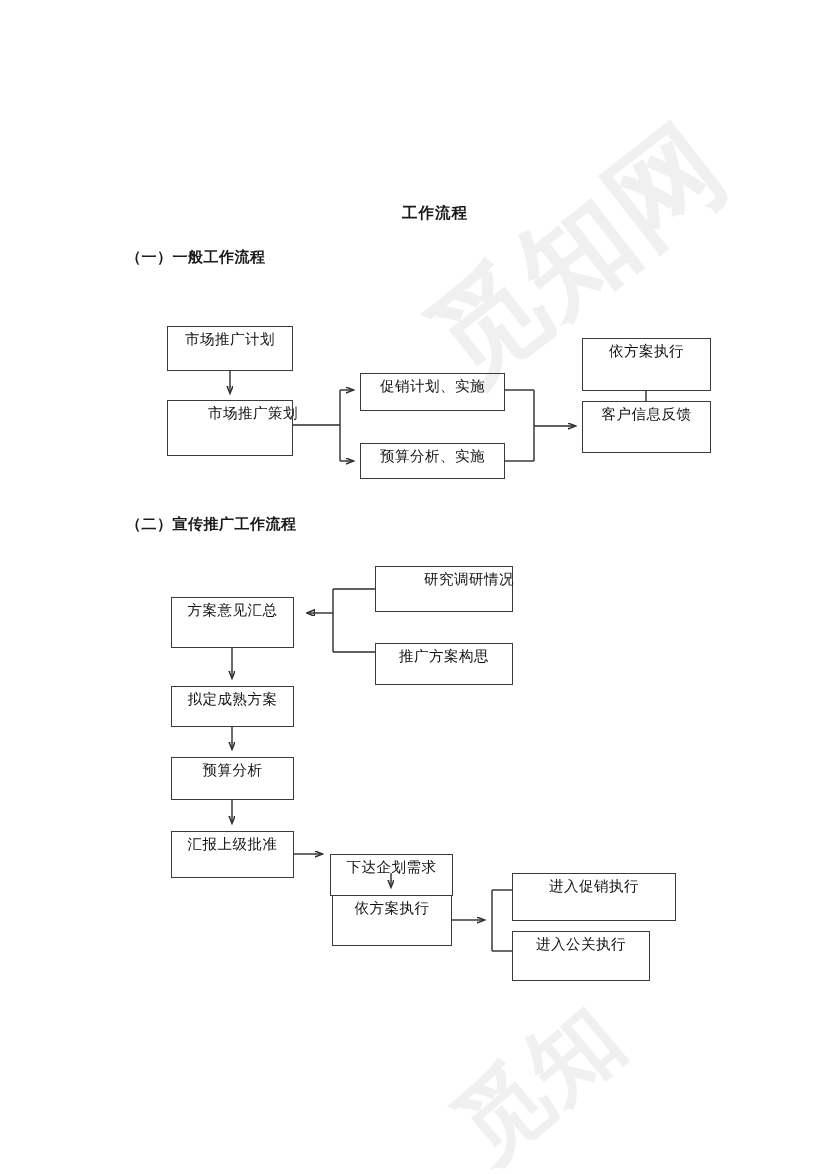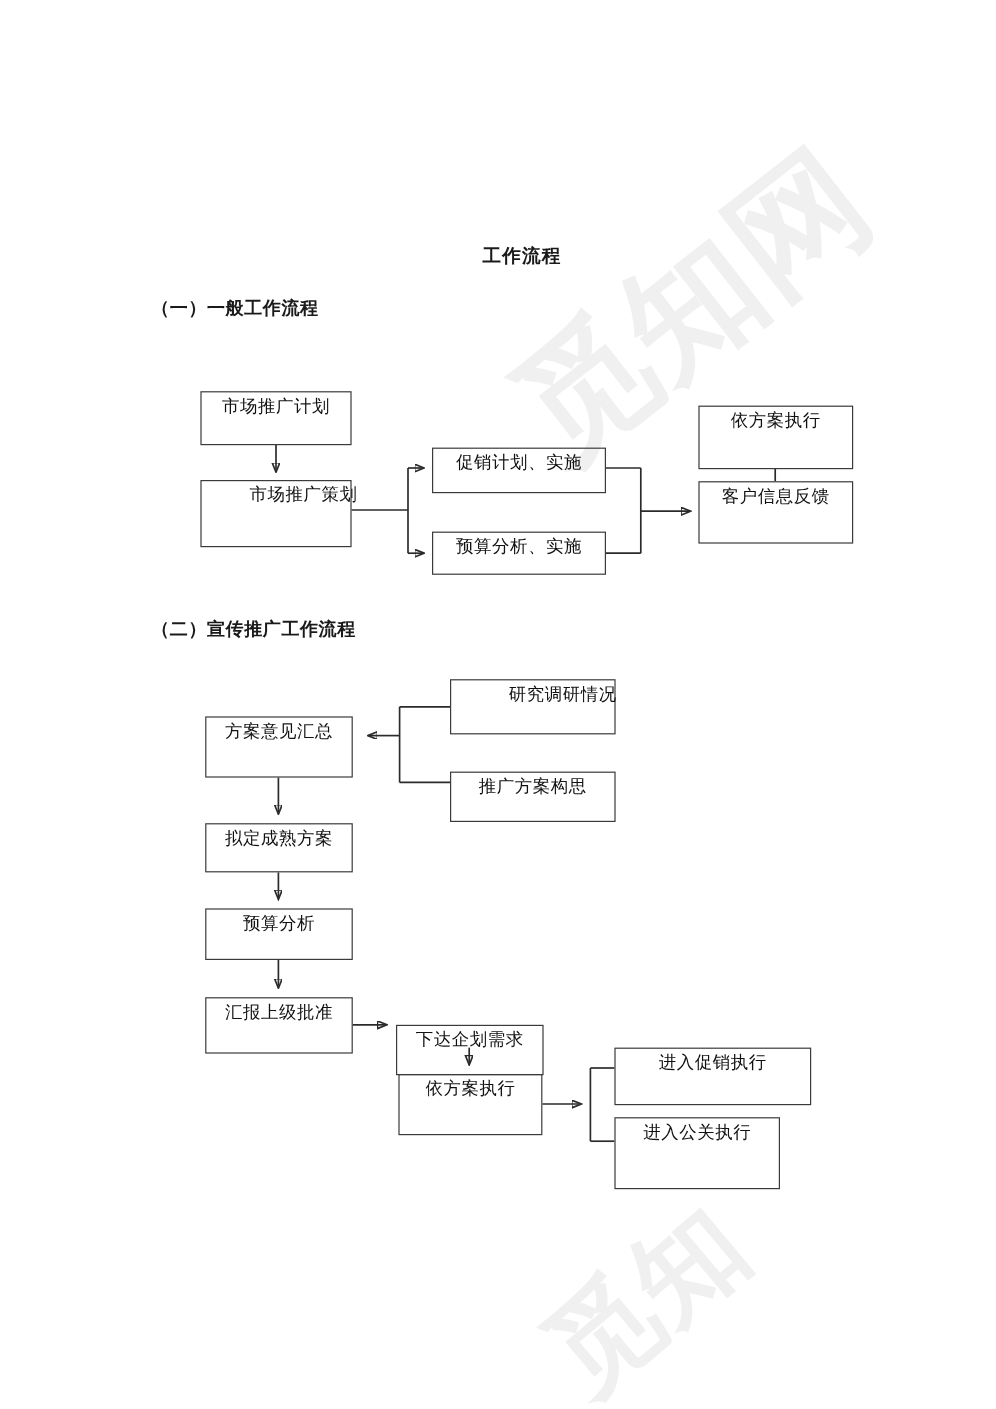--- a/index.html
+++ b/index.html
@@ -167,16 +167,16 @@
 
     <div class="node" style="left:375px; top:566px; width:138px; height:46px;padding-left:48px;">研究调研情况</div>
     <div class="node" style="left:375px; top:631px; width:138px; height:42px;margin-top:12px;">推广方案构思</div>
     <div class="node" style="left:171px; top:597px; width:123px; height:51px;">方案意见汇总</div>
     <div class="node" style="left:171px; top:686px; width:123px; height:41px;">拟定成熟方案</div>
     <div class="node" style="left:171px; top:757px; width:123px; height:43px;">预算分析</div>
     <div class="node" style="left:171px; top:831px; width:123px; height:47px;">汇报上级批准</div>
     <div class="node" style="left:330px; top:831px; width:123px; height:42px;margin-top:23px;">下达企划需求</div>
     <div class="node" style="left:332px; top:895px; width:120px; height:51px;">依方案执行</div>
     <div class="node" style="left:512px; top:873px; width:164px; height:48px;">进入促销执行</div>
-    <div class="node" style="left:512px; top:931px; width:138px; height:60px;font-family:Liberation Serif, serif;">进入公关执行</div>
+    <div class="node" style="left:512px; top:931px; width:138px; height:50px;font-family:Liberation Serif, serif;">进入公关执行</div>
   </div>
 
 </div>
 
 </body></html>

